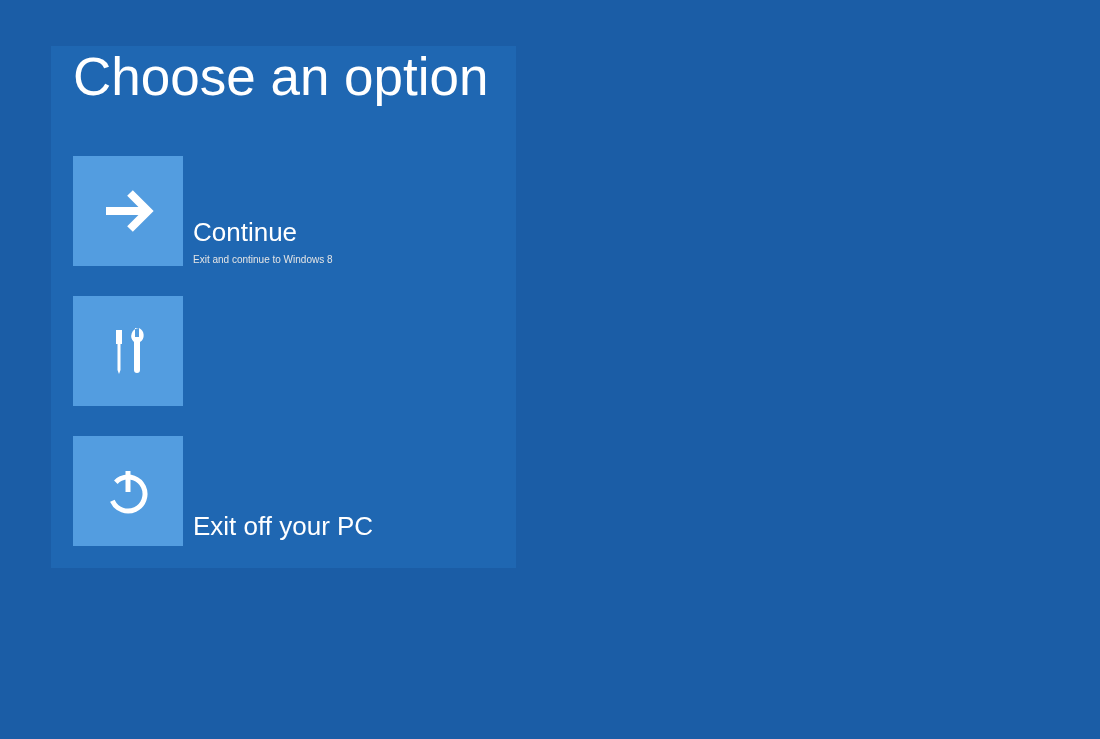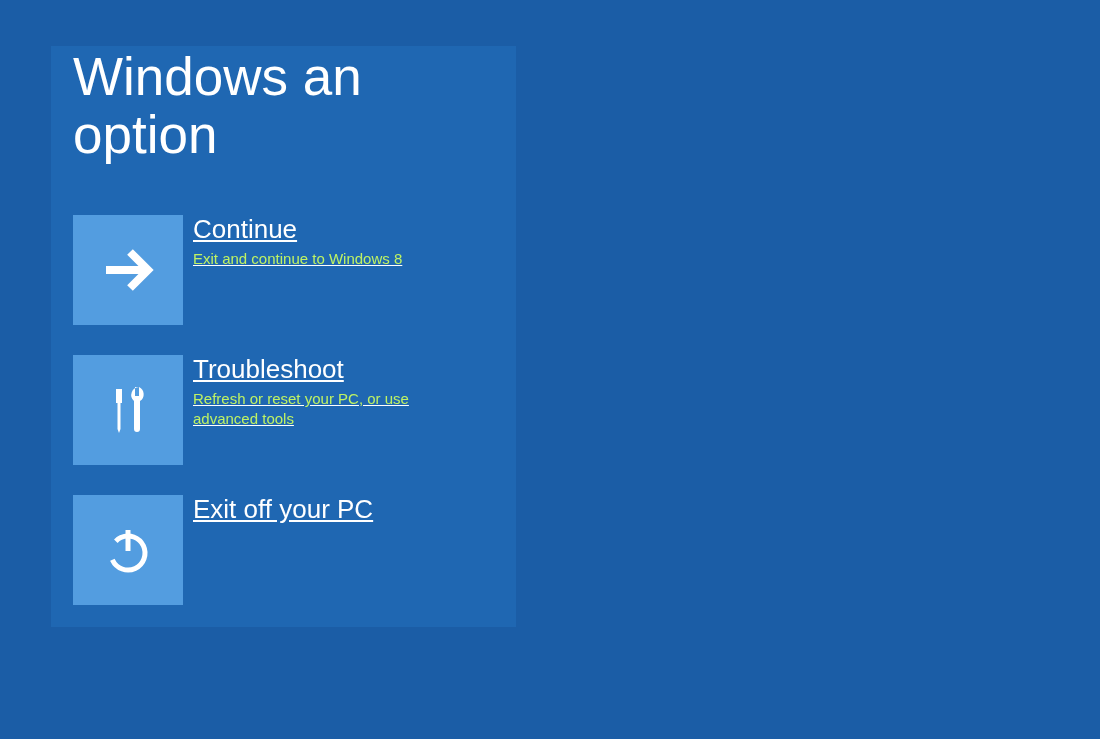--- a/index.html
+++ b/index.html
@@ -26,25 +26,24 @@
     .page-title {
       font-size: 53px;
       font-weight: 200;
       letter-spacing: 0px;
       margin: 0 0 50px 22px;
       line-height: 1.1;
       padding-top: 2px;
     }
     .option {
       display: flex;
-      align-items: flex-start;
+      align-items: flex-end;
       margin: 0 0 30px 22px;
       cursor: pointer;
       width: 420px;
-      text-decoration: underline;
     }
     .option:last-of-type{
       margin-bottom: 0;
     }
     .option-tile {
       width: 110px;
       height: 110px;
       background-color: #539de0;
       flex-shrink: 0;
       display: flex;
@@ -55,33 +54,33 @@
       margin-left: 10px;
       padding-top: 0px;
     }
     .option-title {
       font-size: 26px;
       font-weight: 300;
       line-height: 1.1;
       margin-bottom: 6px;
     }
     .option-desc {
-      font-size: 15px;
+      font-size: 10px;
       font-weight: 400;
       line-height: 1.35;
-      color: #bef264;
+      color: #e5e5e5;
       max-width: 220px;
     }
     svg { display:block; }
   </style>
 </head>
 <body>
 
 <div class="panel">
-  <h1 class="page-title">Windows an option</h1>
+  <h1 class="page-title">Choose an option</h1>
 
   <div class="option">
     <div class="option-tile">
       <span>
         <svg width="60" height="60" viewBox="0 0 60 60">
           <line x1="8" y1="30" x2="48" y2="30" stroke="#ffffff" stroke-width="8"></line>
           <polyline points="32,12 50,30 32,48" fill="none" stroke="#ffffff" stroke-width="8"></polyline>
         </svg>
       </span>
     </div>
@@ -97,24 +96,20 @@
         <svg width="54" height="54" viewBox="0 0 54 54">
 
           <rect x="15" y="6" width="6" height="14" fill="#ffffff"></rect>
           <rect x="16.5" y="20" width="3" height="26" fill="#ffffff"></rect>
           <polygon points="16.5,46 19.5,46 18,50" fill="#ffffff"></polygon>
 
           <path d="M36 4 a8 8 0 0 0 -5 14 l0 28 a3 3 0 0 0 6 0 l0 -28 a8 8 0 0 0 -1 -14 l0 9 l-4 0 l0 -9 z" fill="#ffffff" transform="translate(2,0)"></path>
         </svg>
       </span>
     </div>
-    <div class="option-text">
-      <div class="option-title">Troubleshoot</div>
-      <div class="option-desc">Refresh or reset your PC, or use advanced tools</div>
-    </div>
   </div>
 
   <div class="option">
     <div class="option-tile">
       <span>
         <svg width="54" height="54" viewBox="0 0 54 54">
           <circle cx="27" cy="30" r="17" fill="none" stroke="#ffffff" stroke-width="5" stroke-dasharray="80 20" transform="rotate(-115 27 30)"></circle>
           <line x1="27" y1="7" x2="27" y2="28" stroke="#ffffff" stroke-width="5"></line>
         </svg>
       </span>

